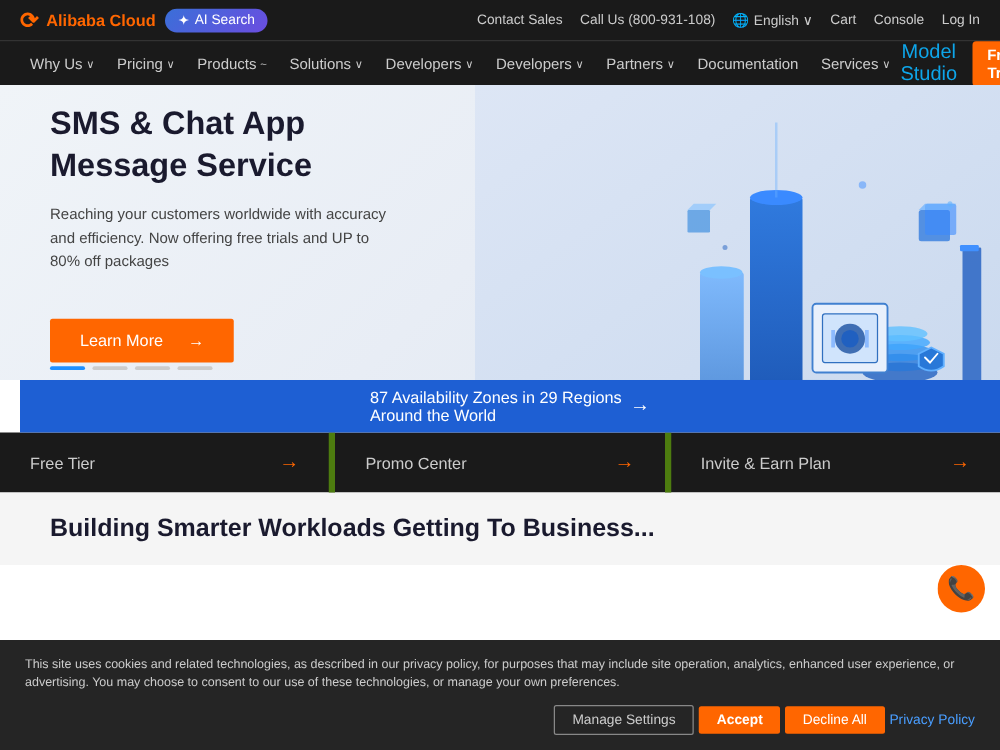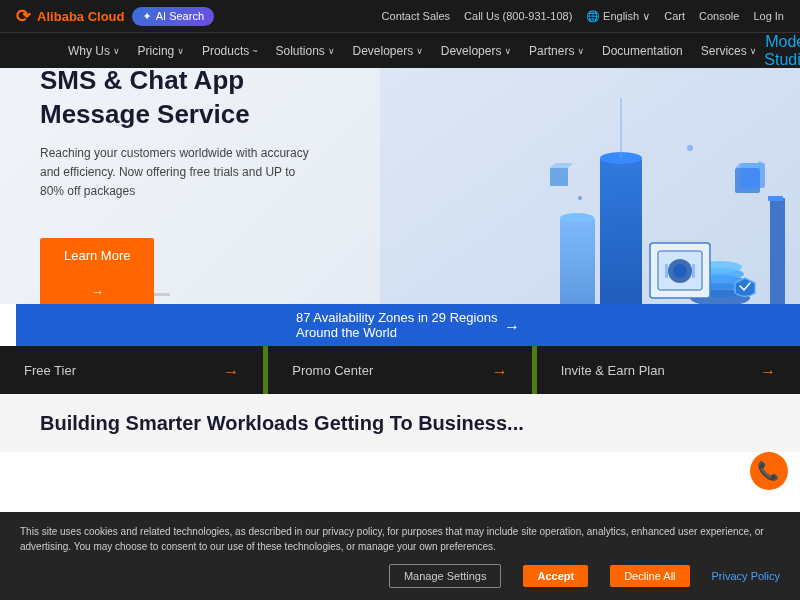--- a/index.html
+++ b/index.html
@@ -36,21 +36,21 @@
     
     .nav-bar {
       background: #1a1a1a;
       height: 36px;
       display: flex;
       align-items: center;
       padding: 0 16px;
       border-top: 1px solid #333;
       justify-content: space-between;
     }
-    .nav-left { display: flex; align-items: flex-start; gap: 2px; margin-left: 44px; }
+    .nav-left { display: flex; align-items: flex-start; gap: 2px; }
     .nav-item {
       color: #ccc;
       font-size: 12px;
       padding: 0 8px;
       height: 36px;
       display: flex;
       align-items: center;
       cursor: pointer;
       white-space: nowrap;
     }
@@ -105,21 +105,20 @@
       background: #ff6600;
       color: white;
       border: none;
       padding: 10px 24px;
       font-size: 13px;
       cursor: pointer;
       display: flex;
       align-items: center;
       gap: 20px;
       border-radius: 2px;
-      flex-direction: column;
     }
 
     
     .hero-illustration {
       position: absolute;
       right: 0;
       top: 0;
       width: 420px;
       height: 310px;
     }
@@ -199,21 +198,21 @@
     }
     .cookie-text {
       color: #ccc;
       font-size: 10px;
       line-height: 1.5;
       margin-bottom: 10px;
     }
     .cookie-actions {
       display: flex;
       justify-content: flex-end;
-      gap: 22px;
+      gap: 4px;
       align-items: center;
     }
     .cookie-btn-settings {
       background: transparent;
       border: 1px solid #888;
       color: #ccc;
       padding: 5px 14px;
       font-size: 11px;
       cursor: pointer;
       border-radius: 2px;

